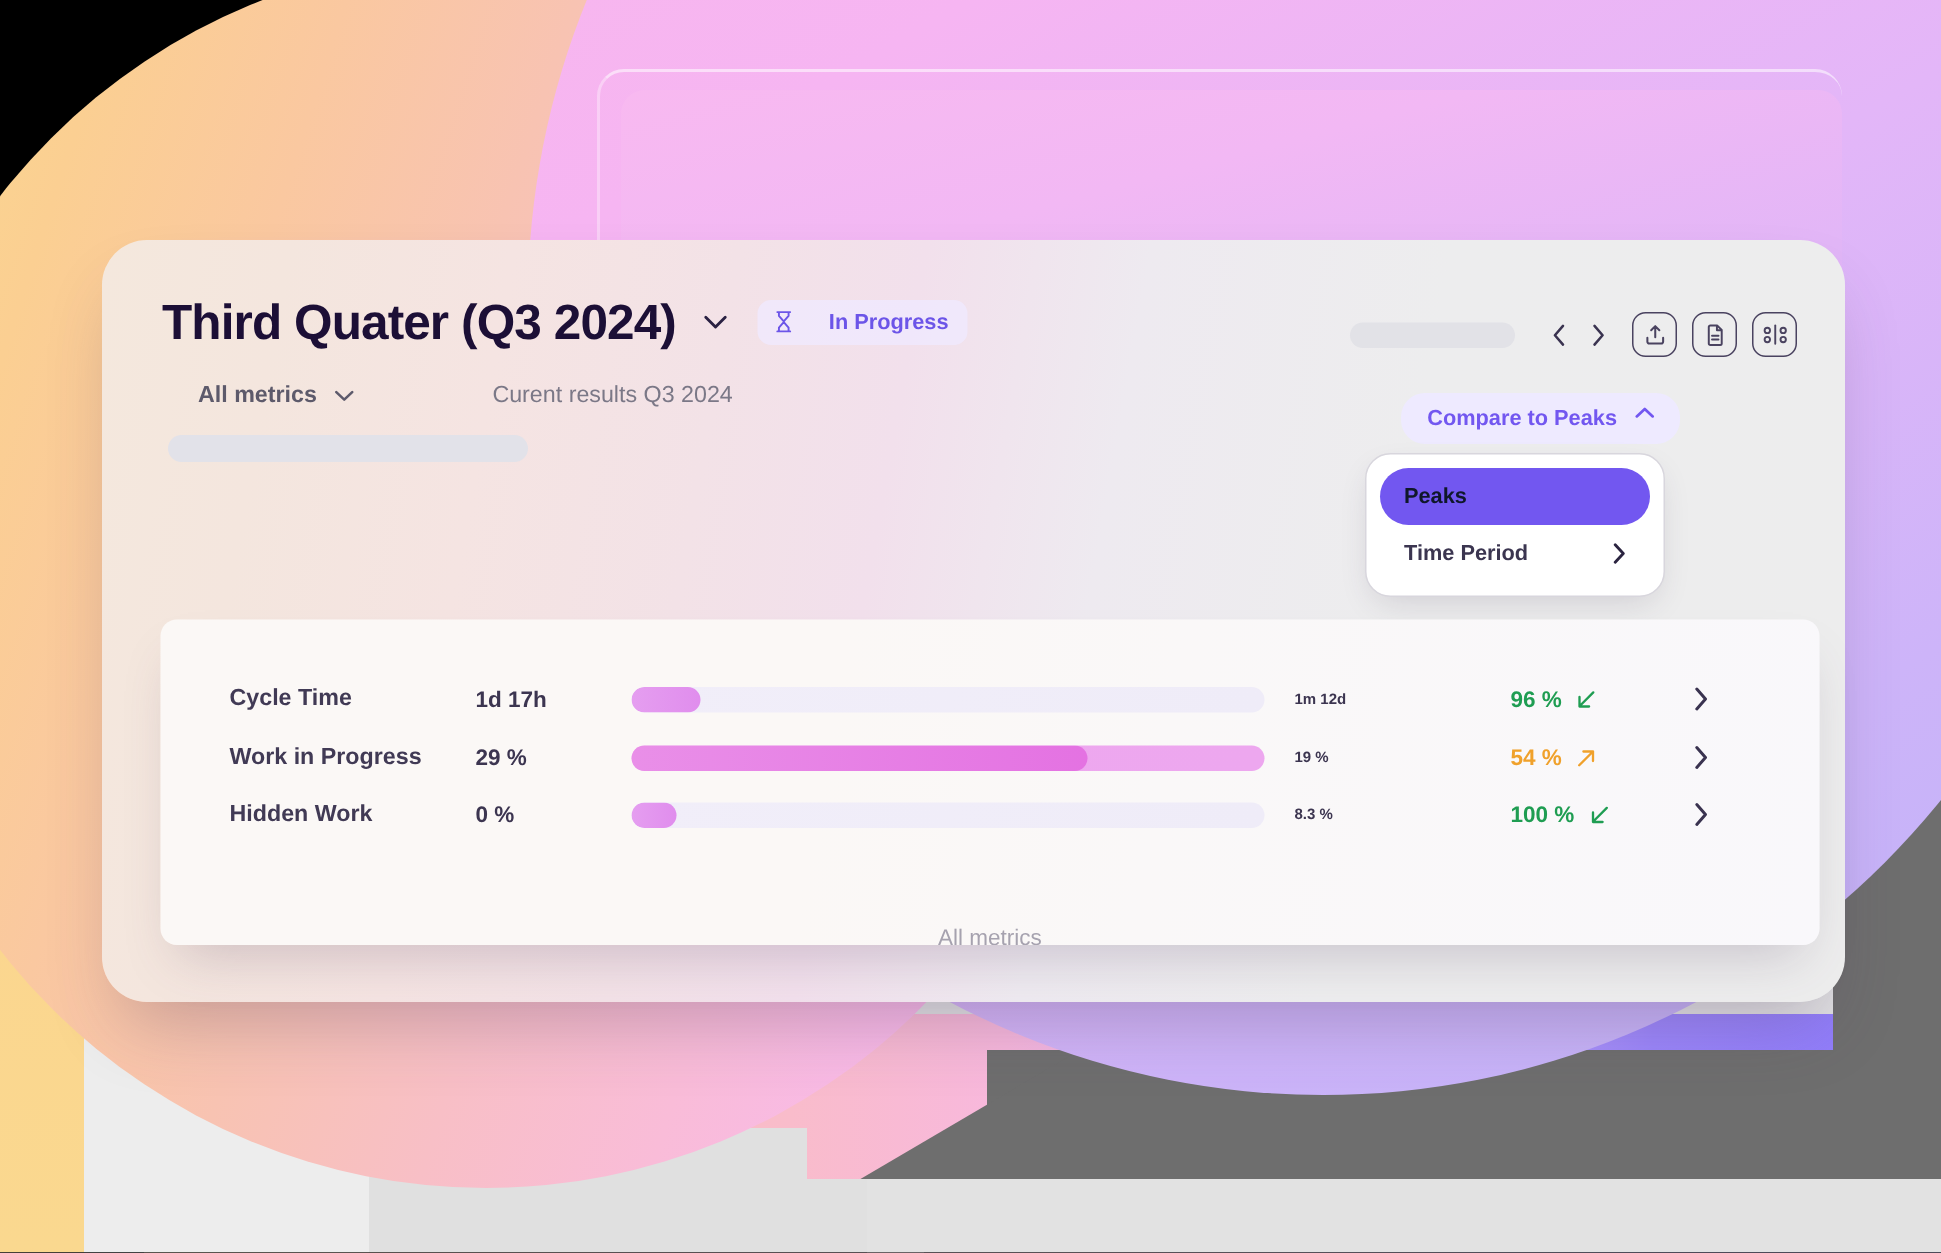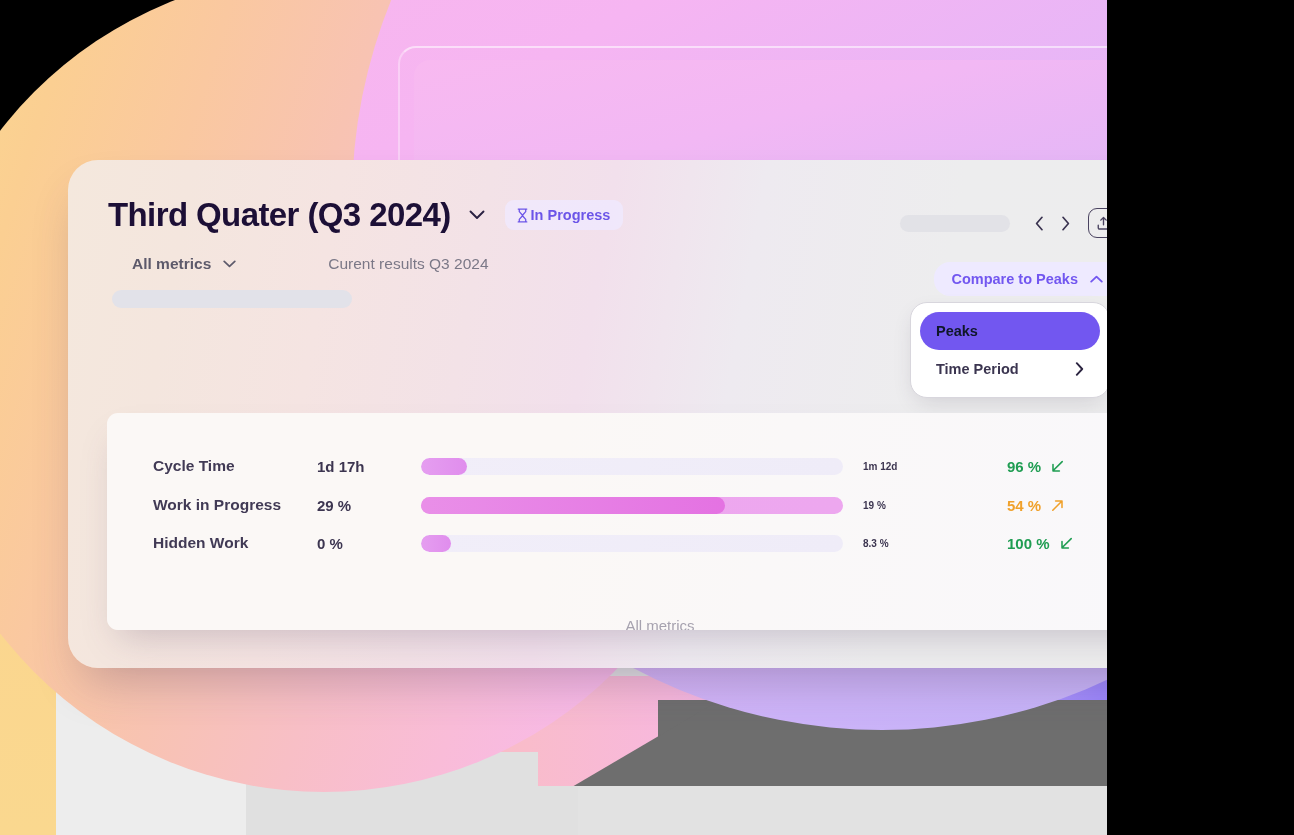--- a/index.html
+++ b/index.html
@@ -7,21 +7,21 @@
   html, body {
     width: 1294px;
     height: 835px;
     overflow: hidden;
     background: #000;
     font-family: "Liberation Sans", sans-serif;
   }
 
   #stage {
     position: relative;
-    width: 1107px;
+    width: 1294px;
     height: 835px;
     overflow: hidden;
     background: #000;
   }
 
   
 
   .bg-gray-panel {
     position: absolute;
     left: 96px; top: 56px;
@@ -207,22 +207,22 @@
     white-space: nowrap;
   }
 
   .chev-down-title {
     width: 16px; height: 10px;
     flex: none;
   }
 
   .status-badge {
     display: inline-flex;
-    align-items: flex-end;
-    gap: 2px;
+    align-items: flex-start;
+    gap: 24px;
     padding: 7px 13px 7px 11px;
     border-radius: 9px;
     background: rgba(239,233,255,0.78);
     color: #6c55e8;
     font-size: 14.5px;
     font-weight: 600;
     white-space: nowrap;
   }
   .hourglass { width: 13px; height: 15px; flex:none; }
 
@@ -282,21 +282,21 @@
     display: flex; align-items: center; justify-content: center;
     background: transparent;
     cursor: pointer;
   }
 
   
   .compare-btn {
     position: absolute;
     right: 110px; top: 102px;
     display: inline-flex;
-    align-items: center;
+    align-items: flex-start;
     gap: 12px;
     padding: 9px 17px;
     border-radius: 16px;
     background: #eeeaff;
     color: #7257f0;
     font-size: 14.5px;
     font-weight: 600;
     cursor: pointer;
     white-space: nowrap;
   }

